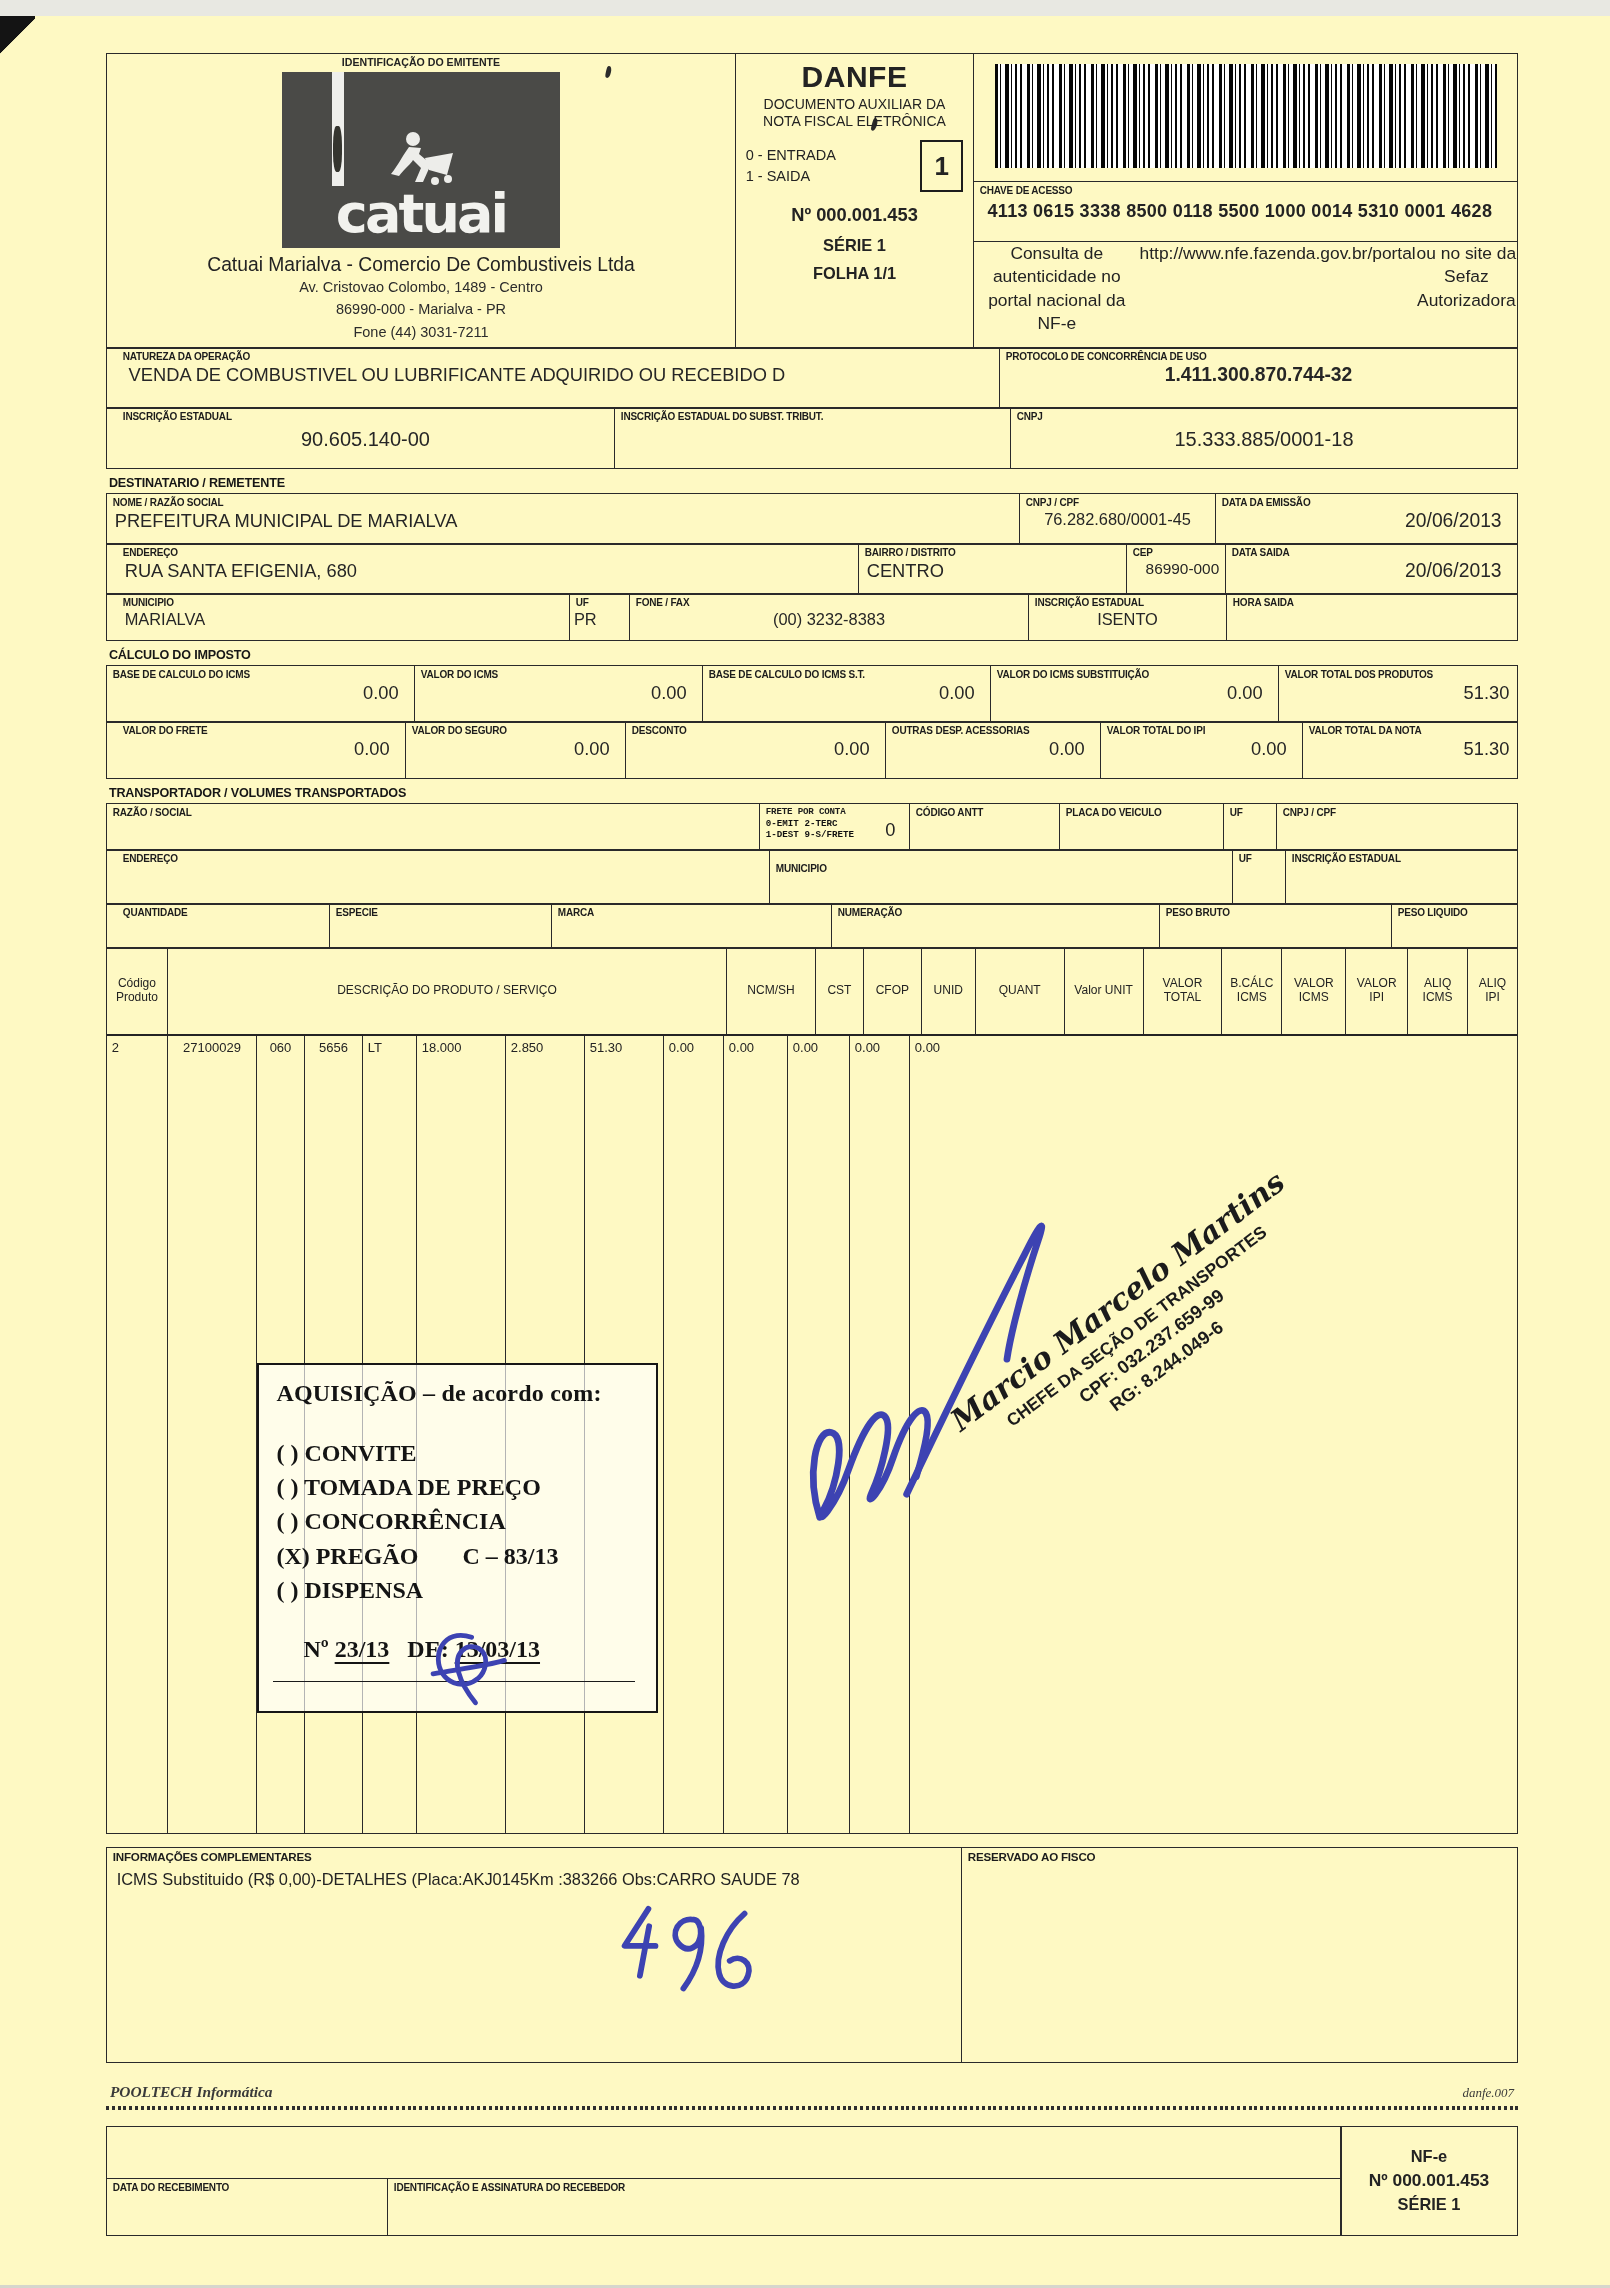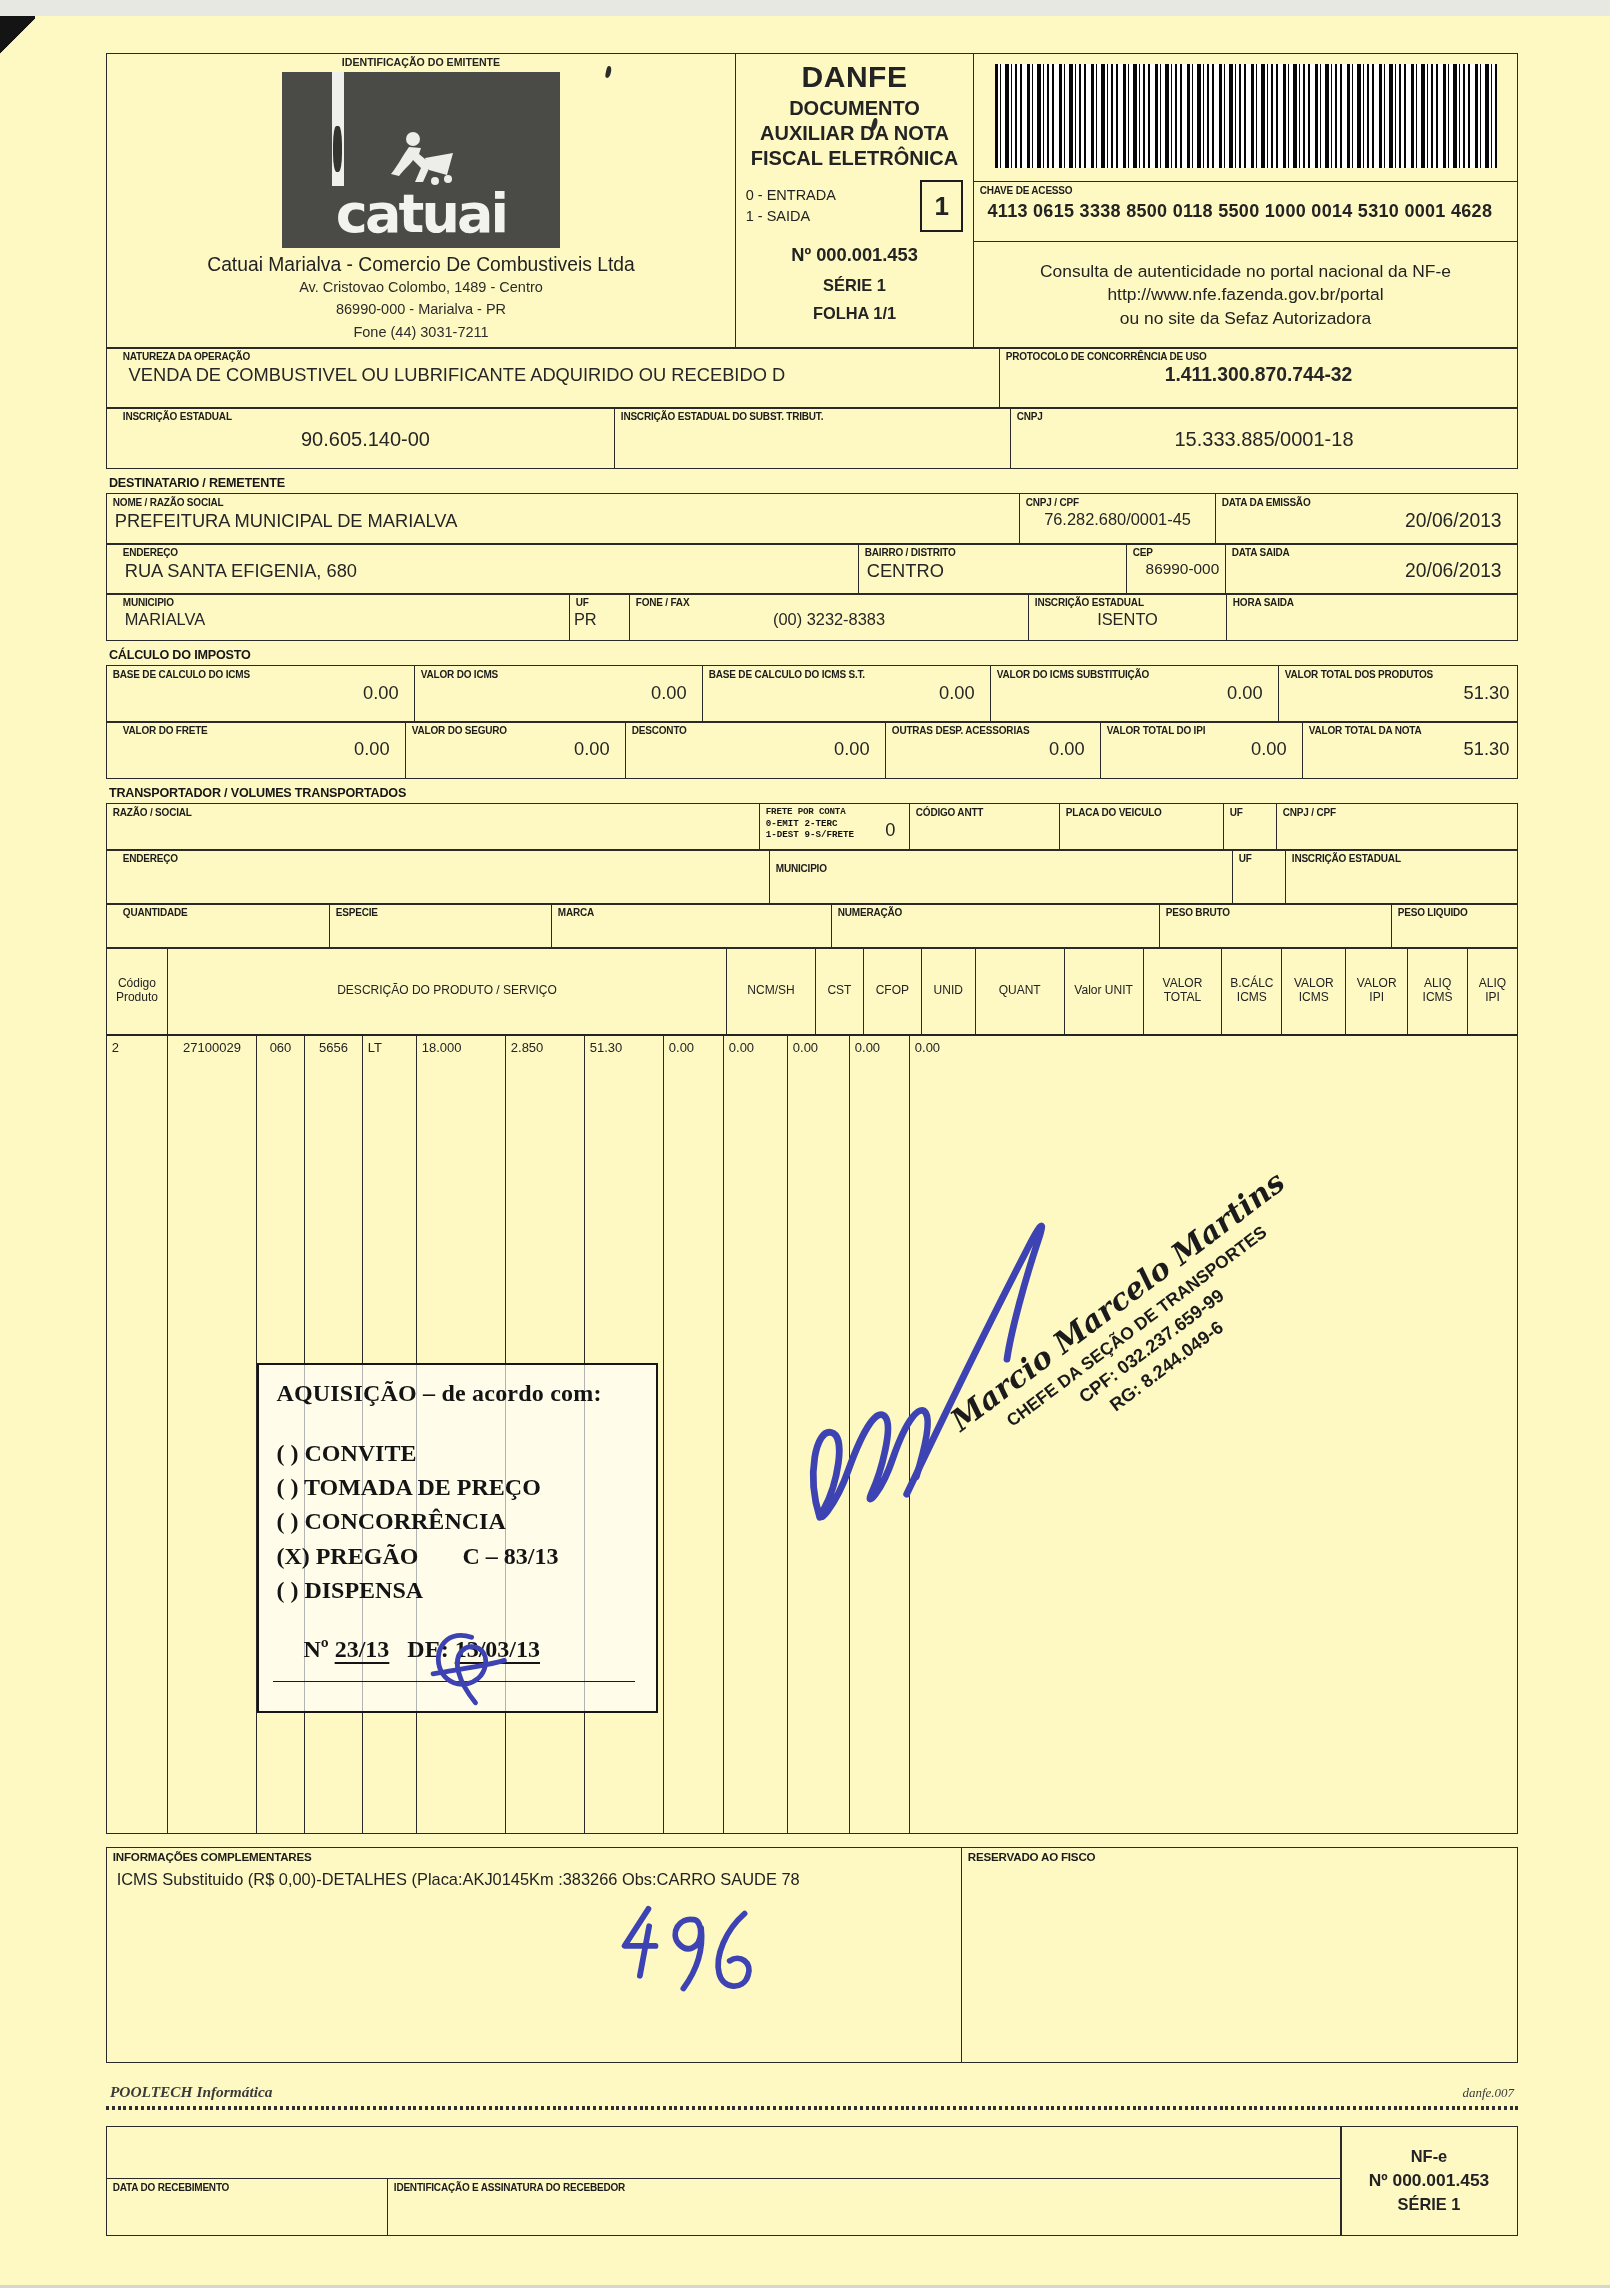--- a/index.html
+++ b/index.html
@@ -20,34 +20,34 @@
   .emit-cell{width:628px;box-sizing:border-box;text-align:center;}
   .emit-label{font-size:10.6px;font-weight:bold;padding-top:1.9px;}
   .logo-box{position:relative;width:278px;height:176px;margin:3.9px auto 5.8px;background:#4a4a47;display:flex;flex-direction:column;align-items:center;justify-content:flex-end;padding-bottom:9.7px;box-sizing:border-box;}
   .logo-streak{position:absolute;left:50px;top:0;width:11.6px;height:114px;background:#efefec;}
   .logo-streak:after{content:"";position:absolute;left:1px;top:54px;width:8.7px;height:46px;background:#35352f;border-radius:40%;}
   .logo-text{font-family:"DejaVu Sans",sans-serif;font-weight:bold;font-size:54px;line-height:0.9;color:#f2f2ee;letter-spacing:-2.9px;}
   .emit-name{font-size:19.3px;margin-top:1.9px;}
   .emit-addr{font-size:14.5px;line-height:1.55;color:#2c2c2c;}
   .danfe-cell{width:239px;border-left:1.9px solid #2a2a2a;border-right:1.9px solid #2a2a2a;box-sizing:border-box;padding:5.8px 9.7px;text-align:center;}
   .danfe-title{font-size:30px;font-weight:bold;letter-spacing:0.5px;}
-  .danfe-sub{font-size:20px;line-height:1.25;margin-top:1.9px;font-weight:bold;}
+  .danfe-sub{font-size:14px;line-height:1.25;margin-top:1.9px;}
   .danfe-es{display:flex;align-items:center;justify-content:space-between;margin-top:9.7px;text-align:left;}
   .danfe-es .lines{font-size:14.5px;line-height:1.5;}
   .tipo-box{width:39px;height:48px;border:2.9px solid #1d1d1d;display:flex;align-items:center;justify-content:center;font-size:26px;font-weight:bold;}
   .danfe-num{font-size:18.3px;font-weight:bold;margin-top:11.6px;}
   .danfe-serie{font-size:16.4px;font-weight:bold;margin-top:9.7px;}
   .danfe-folha{font-size:16.4px;font-weight:bold;margin-top:9.7px;}
   .right-col{flex:1;display:flex;flex-direction:column;box-sizing:border-box;}
   .bar-box{height:127px;box-sizing:border-box;padding:9.7px 15.4px 5.8px;}
   .barcode{height:104px;width:502px;margin:0 auto;
     background:repeating-linear-gradient(90deg,#060606 0 2.9px,#fff 2.9px 4.8px,#060606 4.8px 5.8px,#fff 5.8px 9.7px,#060606 9.7px 14.5px,#fff 14.5px 16.4px,#060606 16.4px 17.4px,#fff 17.4px 20px,#060606 20px 22px,#fff 22px 25px,#060606 25px 27px,#fff 27px 32px);}
   .chave-box{border-top:1.9px solid #2a2a2a;height:60px;box-sizing:border-box;}
   .chave-val{font-size:18px;font-weight:bold;padding:4.8px 5.8px 0 13.5px;letter-spacing:0.3px;}
-  .consulta-box{border-top:1.9px solid #2a2a2a;flex:1;display:flex;flex-direction:column;justify-content:center;text-align:center;font-size:17.4px;line-height:1.35;}
+  .consulta-box{border-top:1.9px solid #2a2a2a;flex:1;display:flex;flex-direction:row;justify-content:center;text-align:center;font-size:17.4px;line-height:1.35;}
   
   .frete-note{font-family:"Liberation Mono",monospace;font-size:9.2px;line-height:1.25;padding:1px 0 0 5.8px;font-weight:bold;color:#111;}
   .frete-val{position:absolute;right:13.5px;top:15.4px;font-size:18.3px;}
   
   .prod{position:relative;border:1.9px solid #2a2a2a;box-sizing:border-box;margin-top:-1.9px;}
   .prod-head{display:flex;border-bottom:2.9px solid #242424;height:88px;box-sizing:border-box;}
   .hc{display:flex;align-items:center;justify-content:center;text-align:center;font-size:12px;line-height:1.15;box-sizing:border-box;padding:1.9px;}
   .hc + .hc{border-left:1.9px solid #2a2a2a;}
   .prod-body{display:flex;height:797px;box-sizing:border-box;}
   .bc{box-sizing:border-box;font-size:13px;padding:3.9px 4.8px;}

